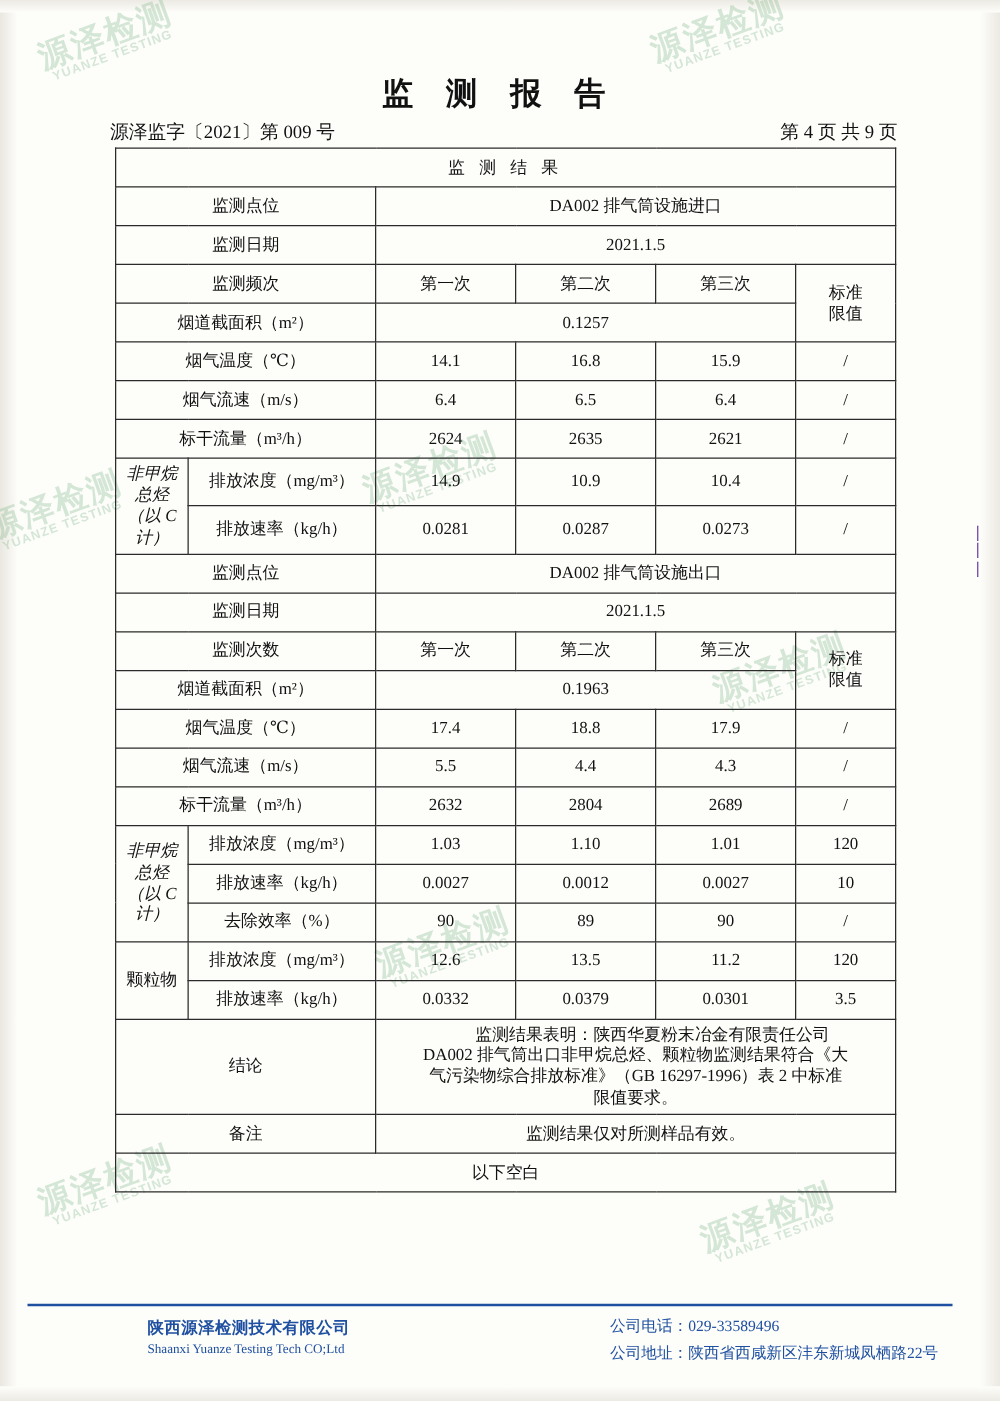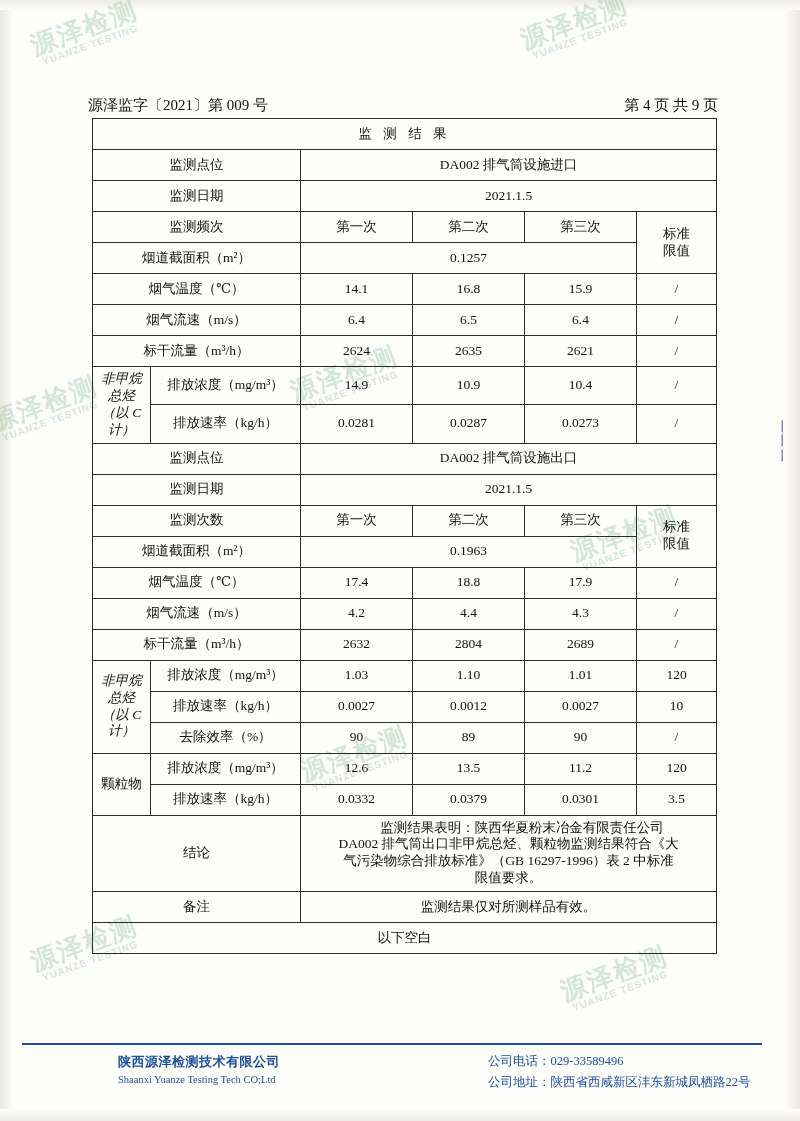--- a/index.html
+++ b/index.html
@@ -202,20 +202,21 @@
     </div>
   <div class="wm" style="left:560px; top:960px; transform:rotate(-20deg);">
       <span class="cn">源泽检测</span>
       <span class="en">YUANZE TESTING</span>
     </div>
   <div class="wm" style="left:300px; top:740px; transform:rotate(-20deg);">
       <span class="cn">源泽检测</span>
       <span class="en">YUANZE TESTING</span>
     </div>
 
+  <div class="title">监 测 报 告</div>
   <div class="docno">源泽监字〔2021〕第 009 号</div>
   <div class="pageno">第 4 页  共 9 页</div>
 
   <div class="redmark">丨丨丨</div>
 
   <table class="main">
     <colgroup>
       <col style="width:58px">
       <col style="width:150px">
       <col style="width:112px">
@@ -305,21 +306,21 @@
       </tr>
       <tr>
         <td colspan="2" class="lbl">烟气温度（℃）</td>
         <td>17.4</td>
         <td>18.8</td>
         <td>17.9</td>
         <td>/</td>
       </tr>
       <tr>
         <td colspan="2" class="lbl">烟气流速（m/s）</td>
-        <td>4.2</td>
+        <td>5.5</td>
         <td>4.4</td>
         <td>4.3</td>
         <td>/</td>
       </tr>
       <tr>
         <td colspan="2" class="lbl">标干流量（m³/h）</td>
         <td>2632</td>
         <td>2804</td>
         <td>2689</td>
         <td>/</td>

